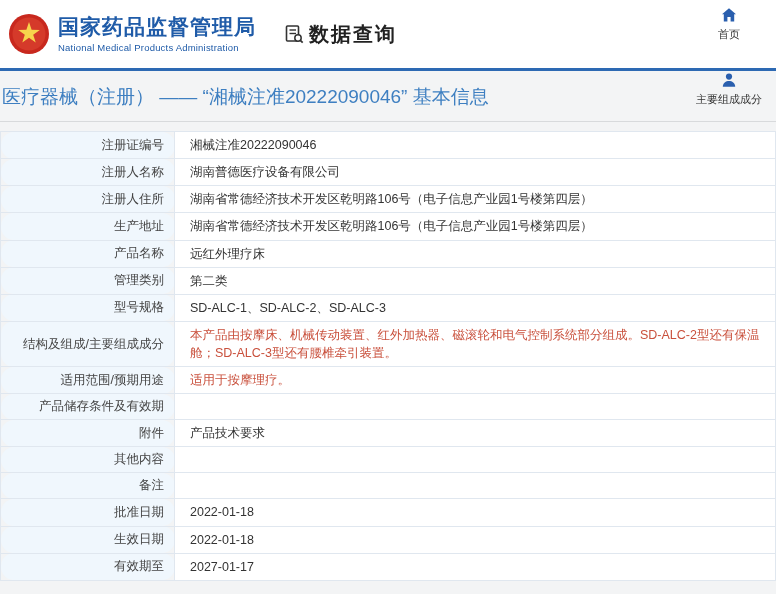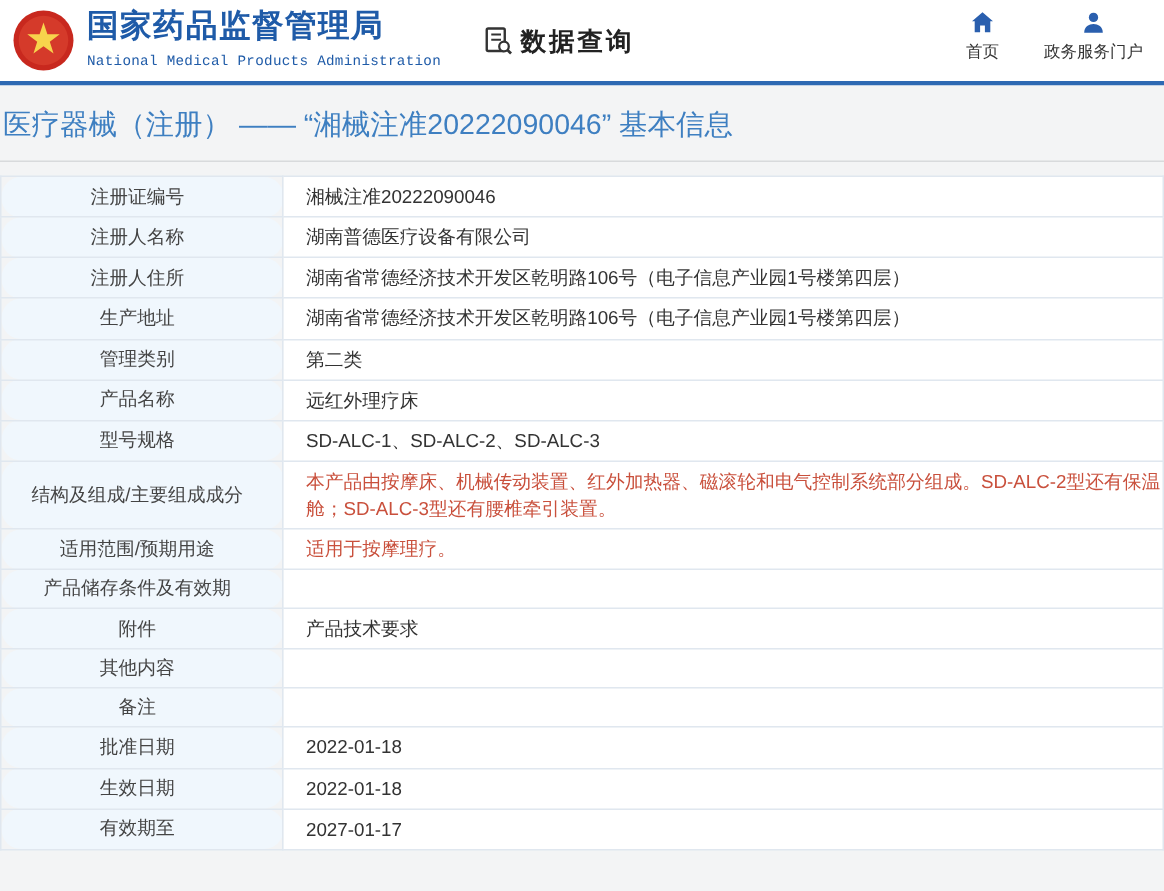--- a/index.html
+++ b/index.html
@@ -6,42 +6,41 @@
   html,body { width:776px; height:594px; }
   body {
     font-family: "Liberation Sans", "DejaVu Sans", sans-serif;
     background:#f3f4f5;
     color:#333;
     overflow:hidden;
   }
 
   
   .header {
-    height:54px; background:#fff;
+    height:68px; background:#fff;
     display:flex; align-items:center; position:relative;
     padding-left:8px;
-    font-family:Liberation Mono, monospace;
   }
   .logo { width:42px; height:42px; flex:0 0 auto; }
   .org-block { margin-left:8px; }
   .org-name {
     color:#1f5ba8; font-size:21px; font-weight:bold; letter-spacing:1px;
     line-height:1.15;
   }
   .org-en { color:#1f5ba8; font-size:9.5px; margin-top:3px; letter-spacing:0.2px; }
 
   .query-section {
     margin-left:28px; display:flex; align-items:center; gap:5px;
     cursor:pointer;
   }
-  .query-section .q-label { font-size:17px; font-weight:bold; color:#222; letter-spacing:2px; }
+  .query-section .q-label { font-size:20px; font-weight:bold; color:#222; letter-spacing:2px; }
 
   .header-nav {
     position:absolute; right:14px; top:7px;
-    display:flex; gap:30px;
+    display:flex; gap:30px;flex-direction:column;
   }
   .nav-item { display:flex; flex-direction:column; align-items:center; gap:4px; cursor:pointer; }
   .nav-item .nav-label { font-size:11px; color:#333; white-space:nowrap; }
 
   .blue-line { height:3px; background:#2d69b3; }
 
   
   .breadcrumb-bar {
     padding:13px 0 11px 2px;
     border-bottom:1px solid #d8dadc;
@@ -50,21 +49,21 @@
   .breadcrumb-title { color:#3e7fc1; font-size:19px; }
 
   
   .info-table {
     width:776px; border-collapse:collapse; margin-top:9px;
     font-size:12.5px; table-layout:fixed;
   }
   .info-table tr { height:25px; }
   .info-table td { border:1px solid #e0e7ef; vertical-align:middle; }
   td.cell-label {
-    width:188px; background:#f0f7fd; text-align:center;
+    width:174px; background:#f0f7fd; text-align:right;
     padding:4px 10px 4px 4px; color:#444;border-radius:13px;
   }
   td.cell-value {
     background:#fff; padding:4px 0 4px 15px; color:#333;
     line-height:1.45;
   }
   tr.red-row td.cell-value { color:#c9503c; }
 </style>
 </head>
 <body>
@@ -96,21 +95,21 @@
       <svg width="16" height="16" viewBox="0 0 16 16">
         <path d="M8 1.2 L15 7.2 L13.2 7.2 L13.2 14.5 L9.6 14.5 L9.6 10 L6.4 10 L6.4 14.5 L2.8 14.5 L2.8 7.2 L1 7.2 Z" fill="#2a5fae"></path>
       </svg>
       <span class="nav-label">首页</span>
     </div>
     <div class="nav-item">
       <svg width="16" height="16" viewBox="0 0 16 16">
         <circle cx="8" cy="4.6" r="3.1" fill="#2a5fae"></circle>
         <path d="M1.8 14.8 C1.8 10.8 5 9 8 9 C11 9 14.2 10.8 14.2 14.8 Z" fill="#2a5fae"></path>
       </svg>
-      <span class="nav-label">政务服务门户</span>
+      <span class="nav-label">主要组成成分</span>
     </div>
   </div>
 </div>
 <div class="blue-line"></div>
 
 <div class="breadcrumb-bar">
   <span class="breadcrumb-title">医疗器械（注册） ——  “湘械注准20222090046” 基本信息</span>
 </div>
 
 <table class="info-table">
@@ -125,26 +124,26 @@
     </tr>
     <tr>
       <td class="cell-label">注册人住所</td>
       <td class="cell-value">湖南省常德经济技术开发区乾明路106号（电子信息产业园1号楼第四层）</td>
     </tr>
     <tr>
       <td class="cell-label">生产地址</td>
       <td class="cell-value">湖南省常德经济技术开发区乾明路106号（电子信息产业园1号楼第四层）</td>
     </tr>
     <tr>
+      <td class="cell-label">产品名称</td>
+      <td class="cell-value">远红外理疗床</td>
+    </tr>
+    <tr>
       <td class="cell-label">管理类别</td>
       <td class="cell-value">第二类</td>
-    </tr>
-    <tr>
-      <td class="cell-label">产品名称</td>
-      <td class="cell-value">远红外理疗床</td>
     </tr>
     <tr>
       <td class="cell-label">型号规格</td>
       <td class="cell-value">SD-ALC-1、SD-ALC-2、SD-ALC-3</td>
     </tr>
     <tr class="red-row">
       <td class="cell-label">结构及组成/主要组成成分</td>
       <td class="cell-value">本产品由按摩床、机械传动装置、红外加热器、磁滚轮和电气控制系统部分组成。SD-ALC-2型还有保温舱；SD-ALC-3型还有腰椎牵引装置。</td>
     </tr>
     <tr class="red-row">

